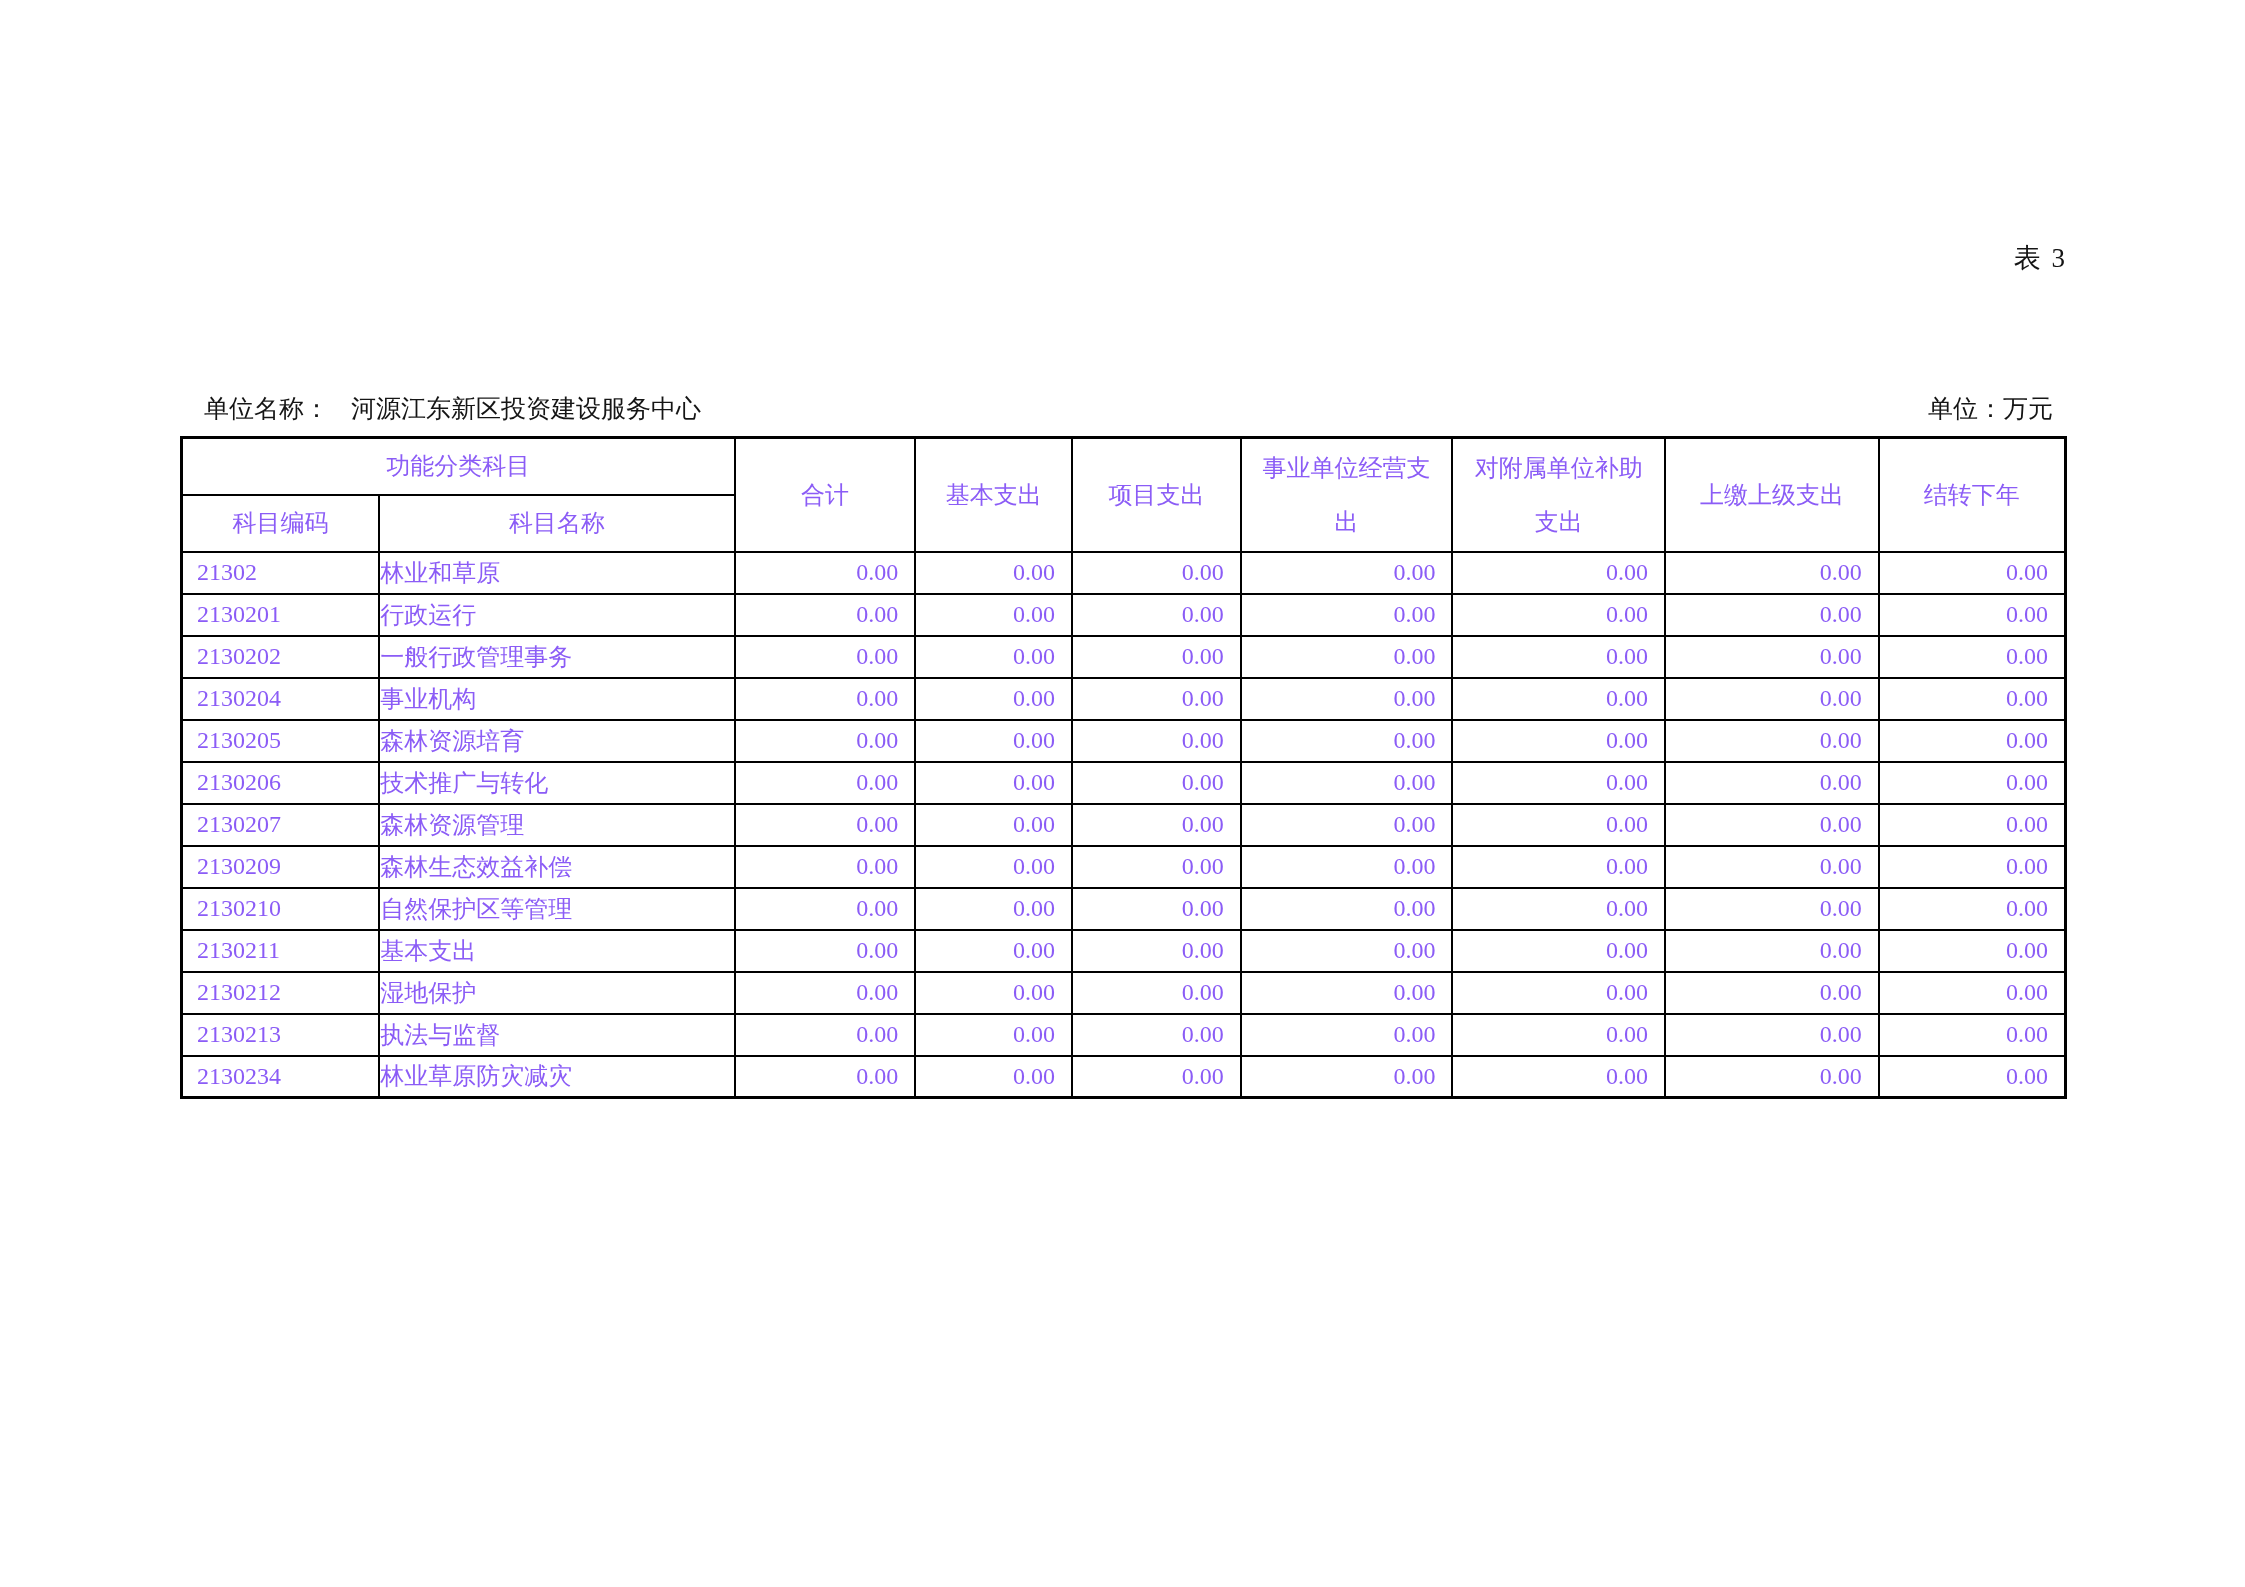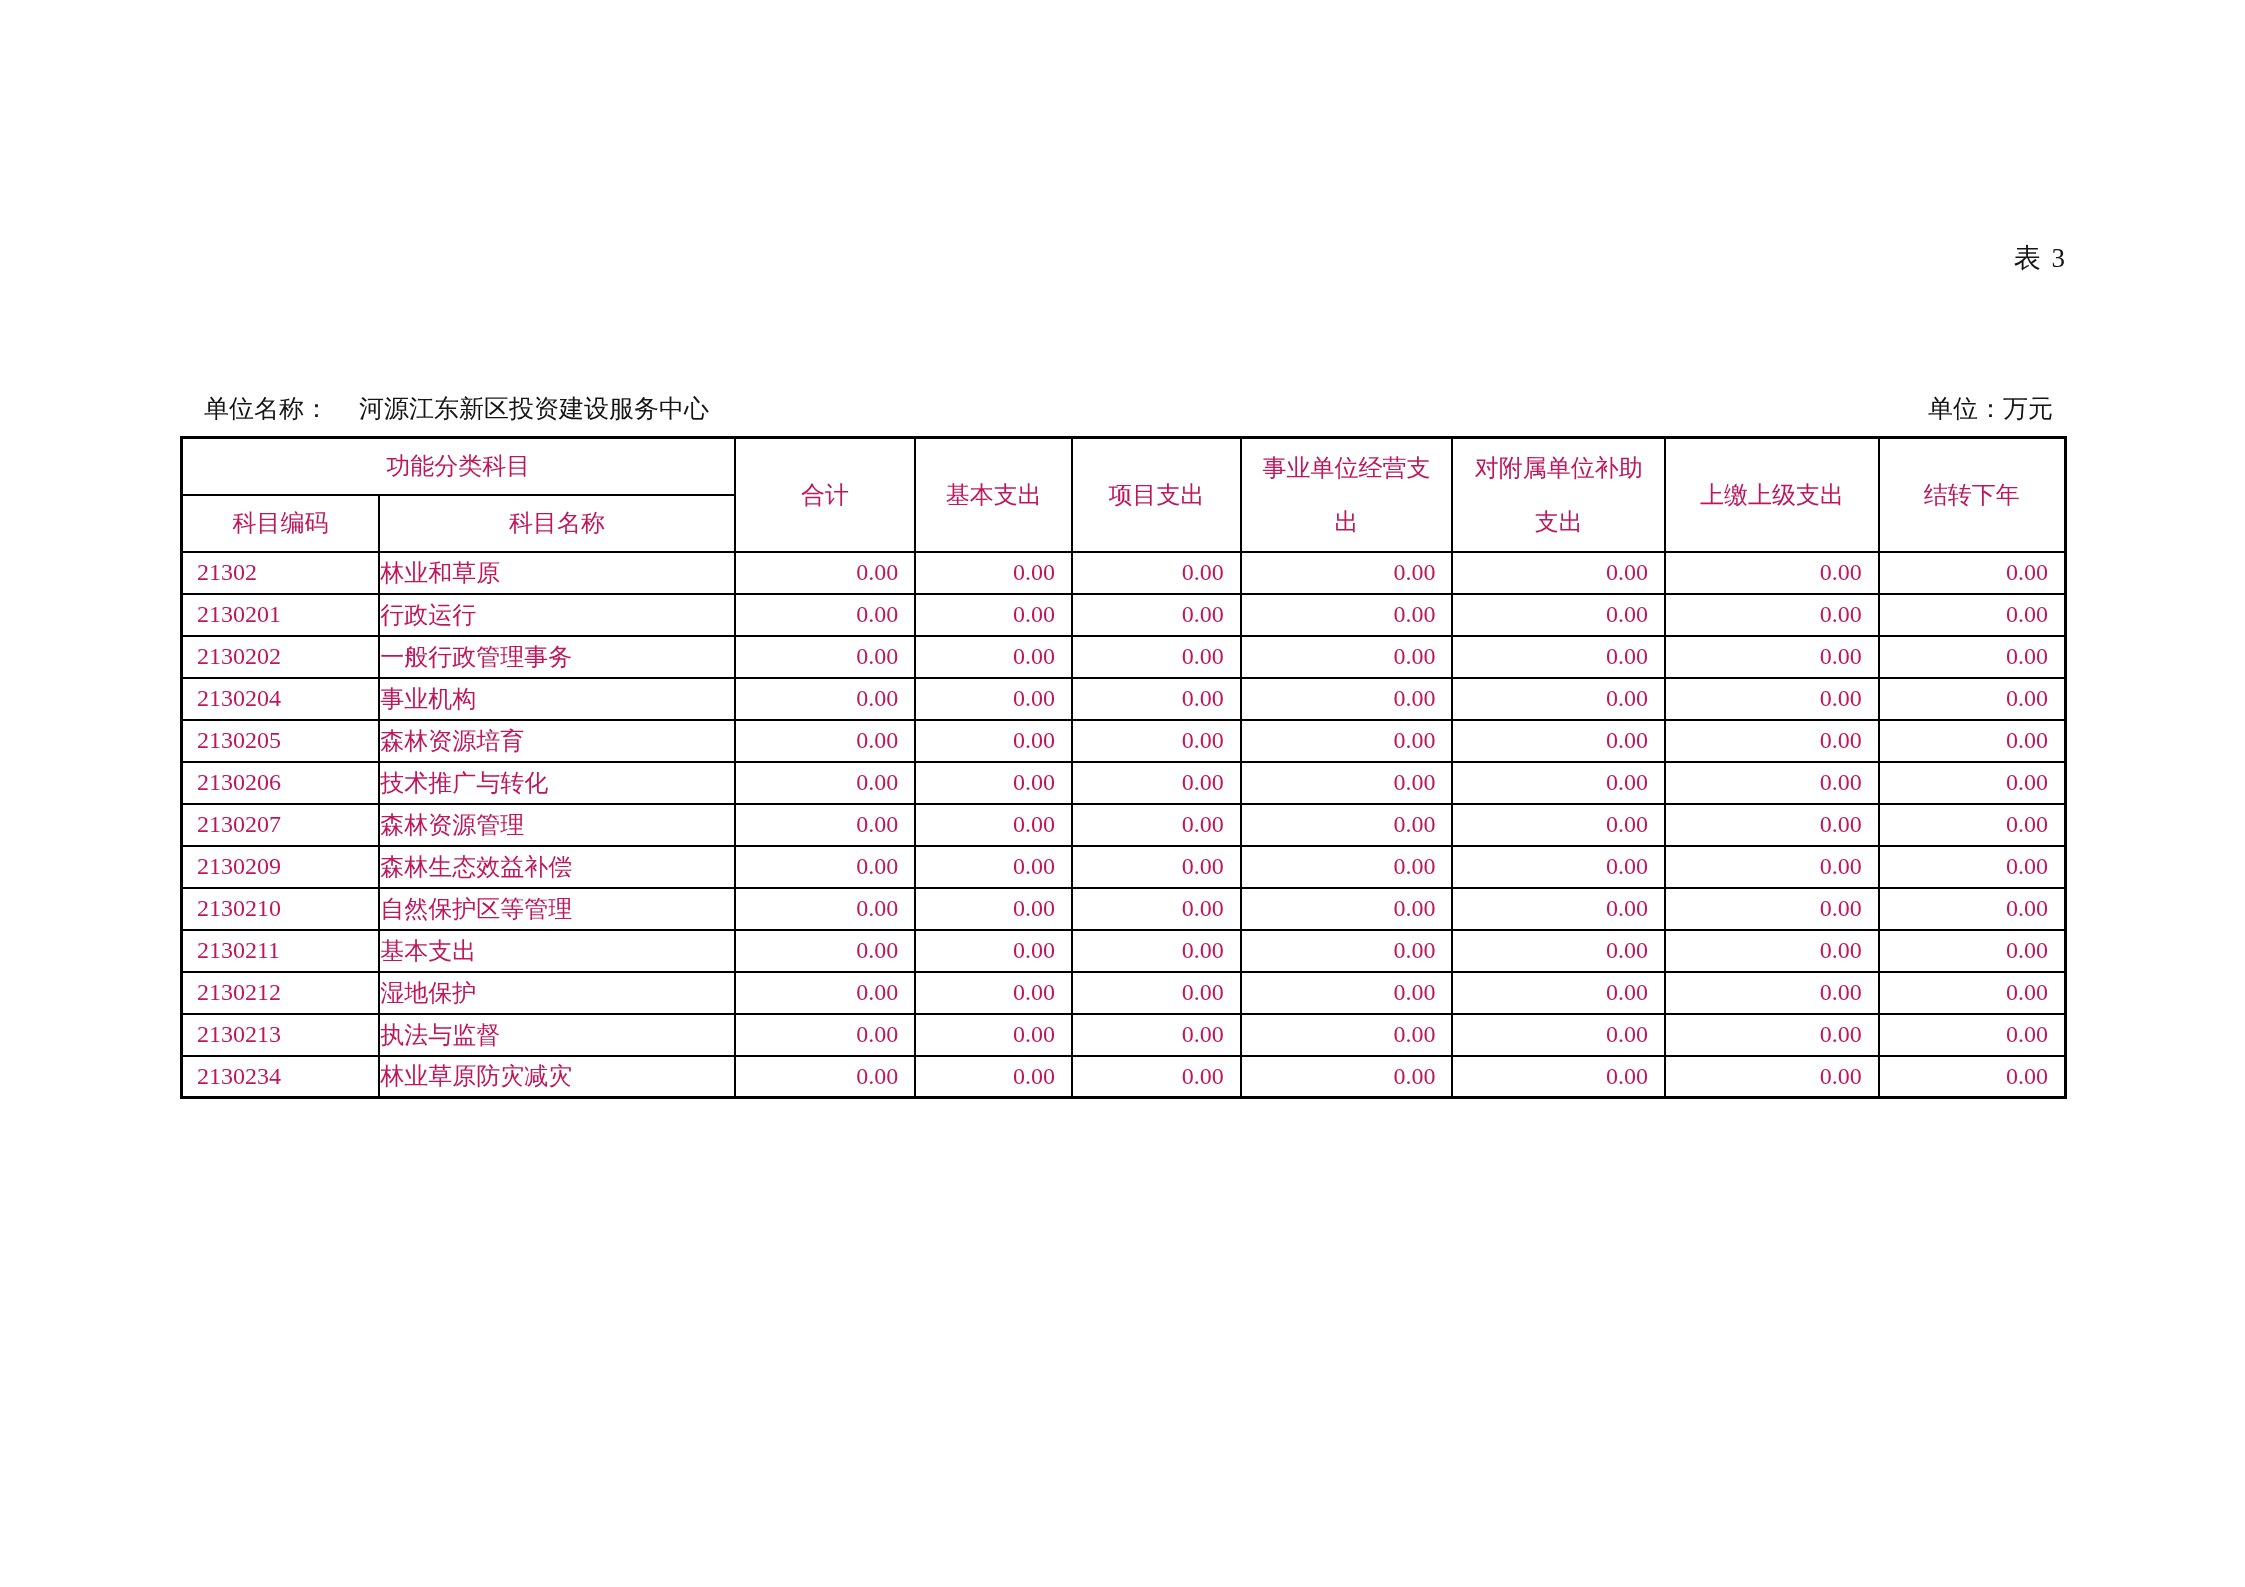--- a/index.html
+++ b/index.html
@@ -39,32 +39,32 @@
     position: absolute;
     top: 392px;
     left: 180px;
     width: 1887px;
     display: flex;
     justify-content: space-between;
     align-items: baseline;
     font-size: 25px;
   }
   .unit-name-label { margin-left: 24px; }
-  .unit-name-value { margin-left: 30px; }
+  .unit-name-value { margin-left: 22px; }
   .currency-unit { margin-right: 14px; }
 
   table.budget {
     position: absolute;
     top: 436px;
     left: 180px;
     width: 1887px;
     border-collapse: collapse;
     table-layout: fixed;
     font-size: 24px;
-    color: #be185d;
+    color: #8b5cf6;
   }
   table.budget th, table.budget td {
     border: 2px solid #000000;
     vertical-align: middle;
     box-sizing: border-box;
     overflow: hidden;
   }
   table.budget { border: 3px solid #000000; }
   table.budget th {
     font-weight: normal;

